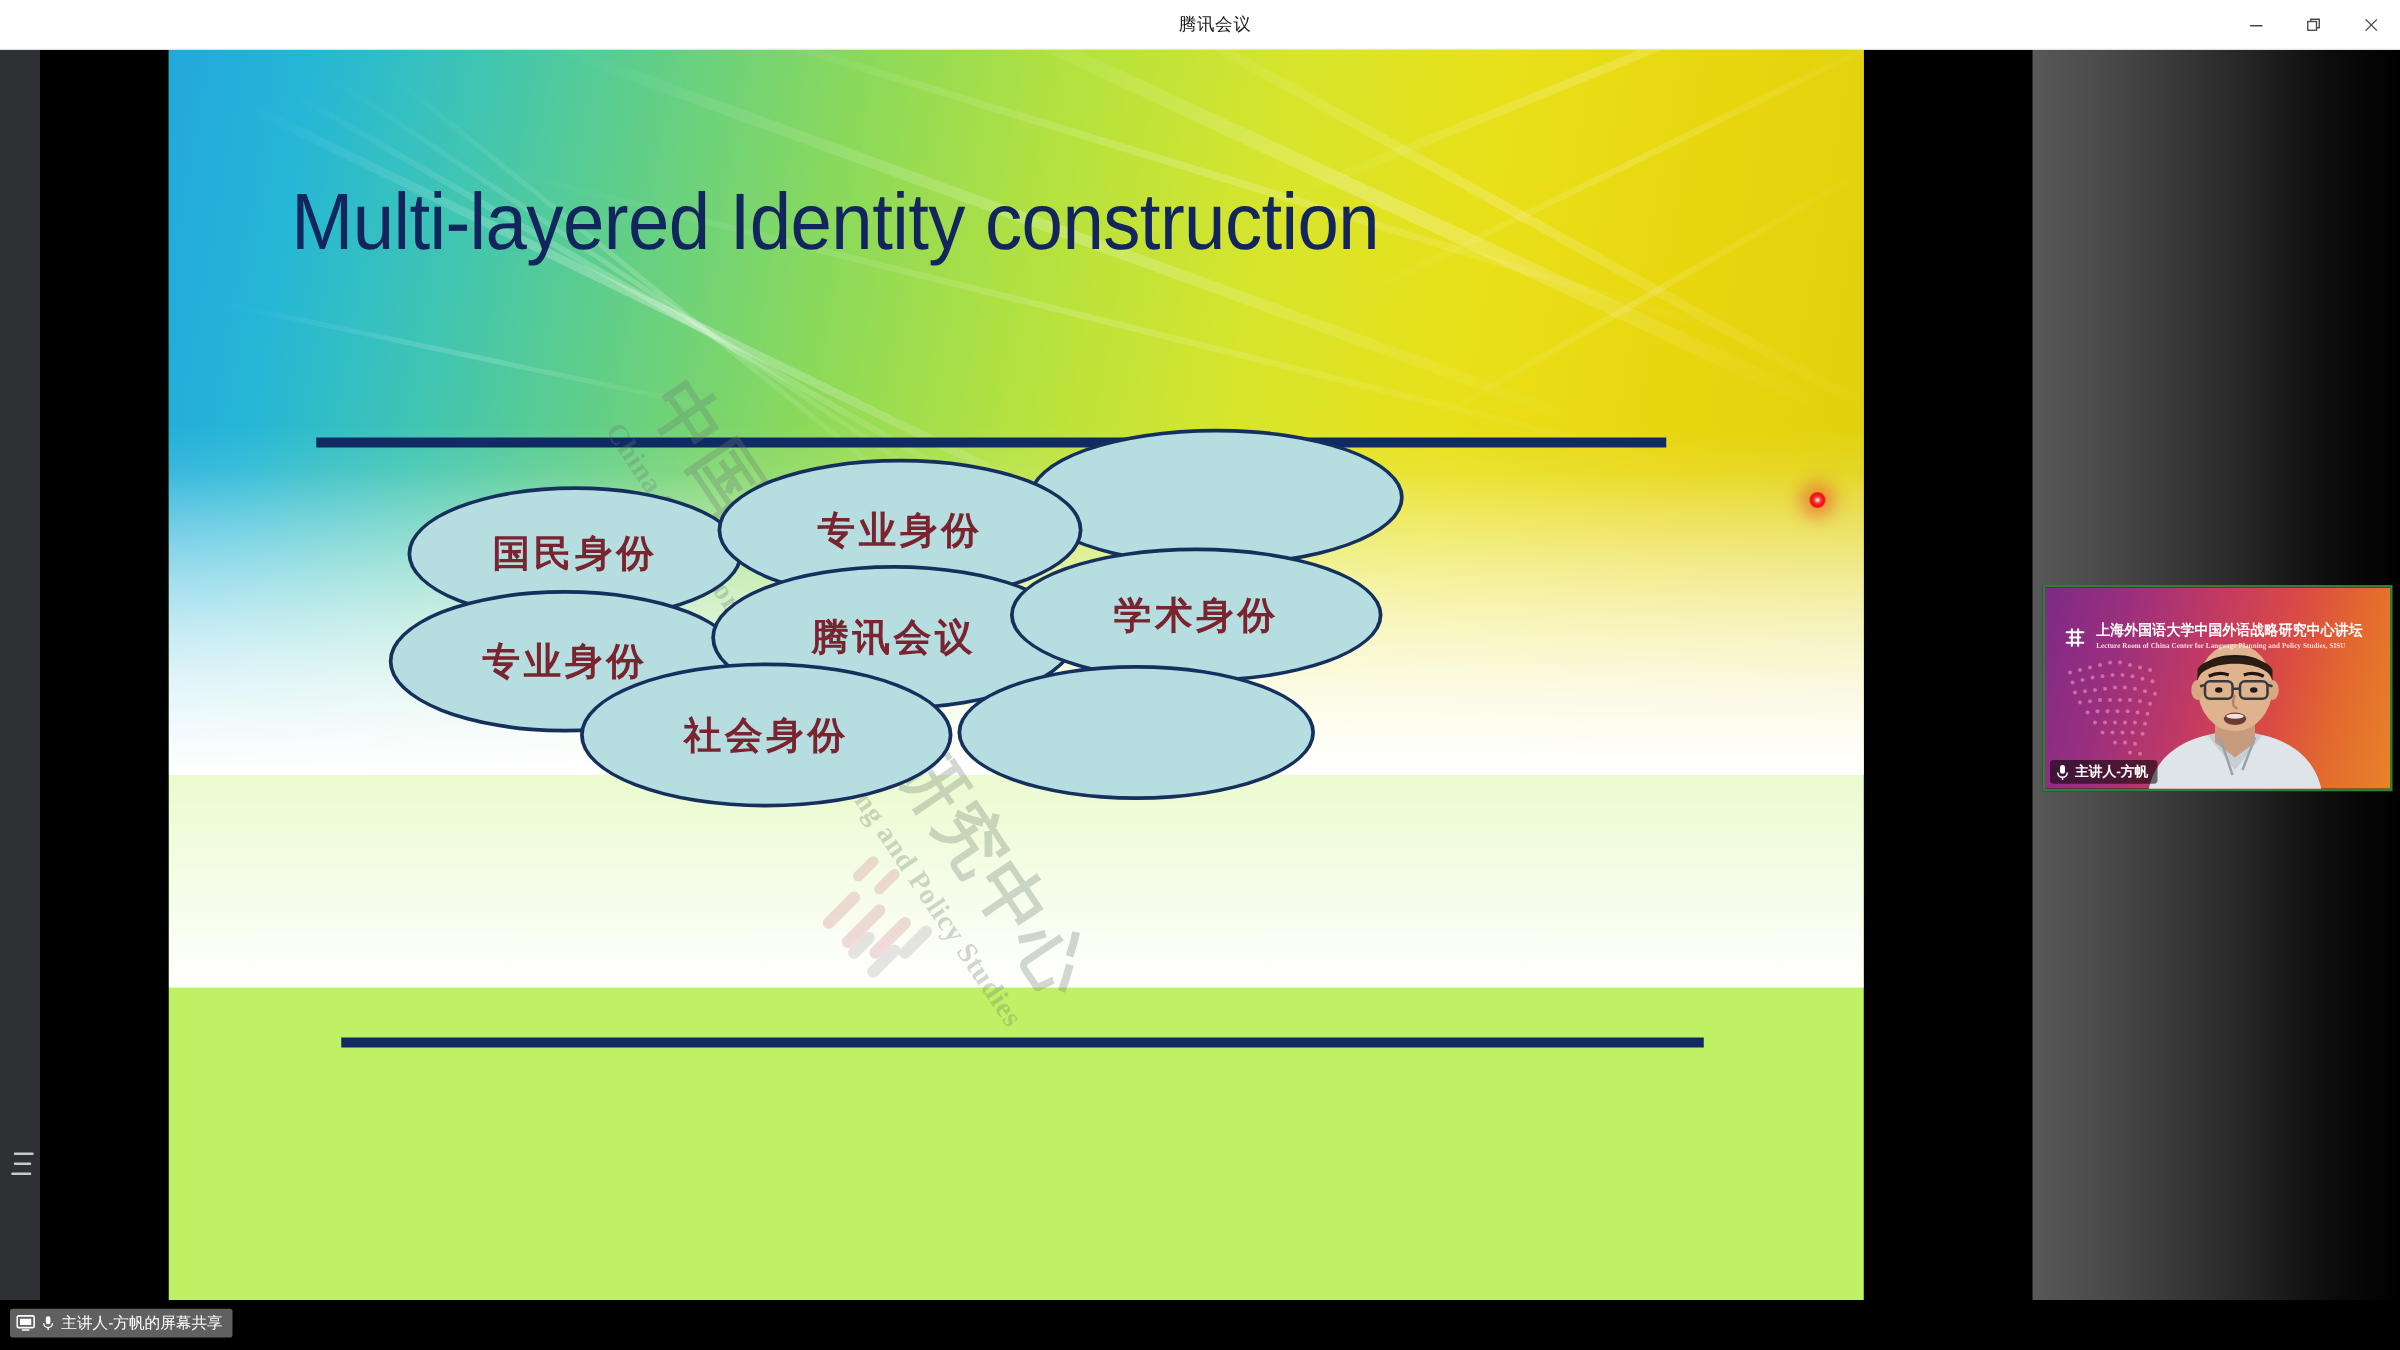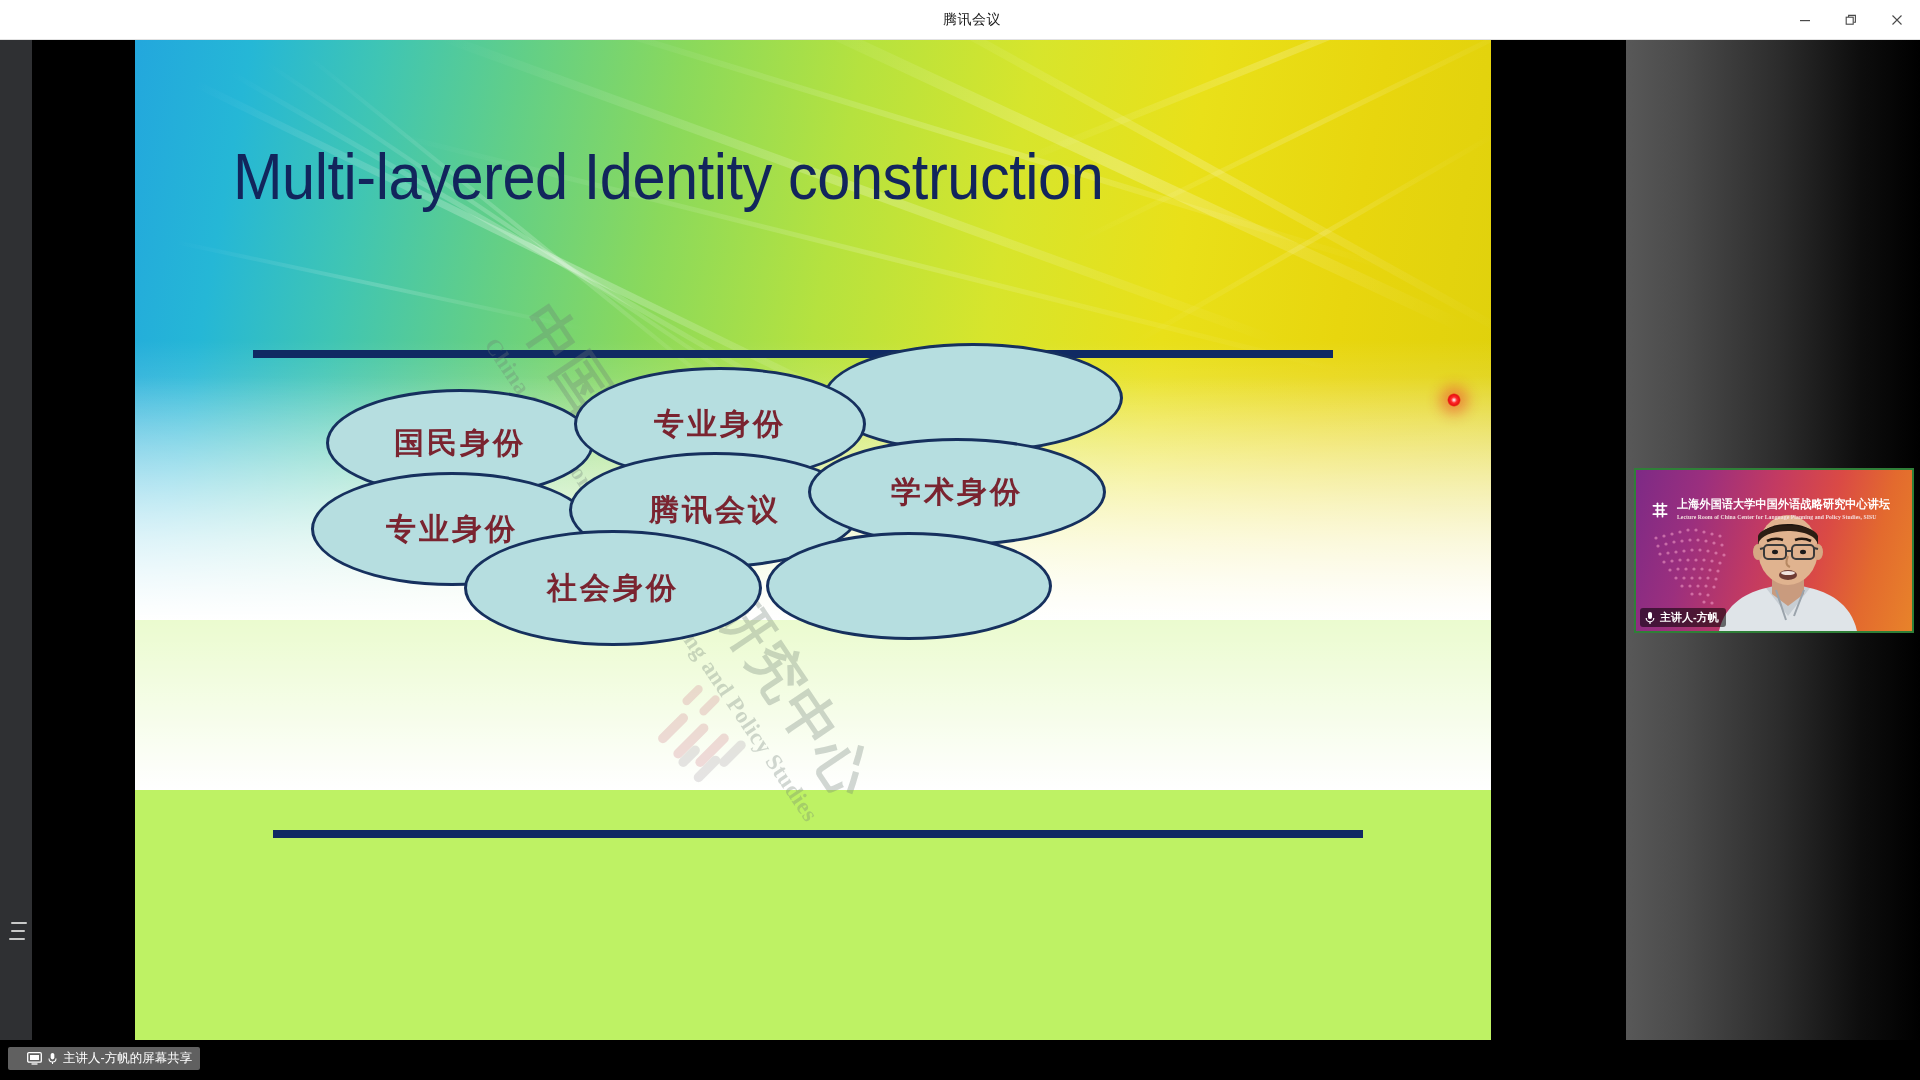--- a/index.html
+++ b/index.html
@@ -212,21 +212,21 @@
     background: rgba(0,0,0,.55);
     padding: 2px 7px 2px 4px; border-radius: 3px; font-weight: bold;
   }
   .name-tag .txt { font-size: 11px; color:#fff; white-space:nowrap; }
 
   
   .share-label {
     position:absolute; left: 8px; top: 1047px;
     display:flex; align-items:center; gap:5px;
     background: rgba(120,120,120,.80);
-    padding: 3px 8px 3px 19px;
+    padding: 3px 8px 3px 5px;
     border-radius: 2px;
   }
   .share-label .txt { font-size: 12.5px; color:#ffffff; white-space:nowrap; }
 
   .ico { display:block; flex:0 0 auto; }
 </style>
 </head>
 <body>
 
 <div id="app">

